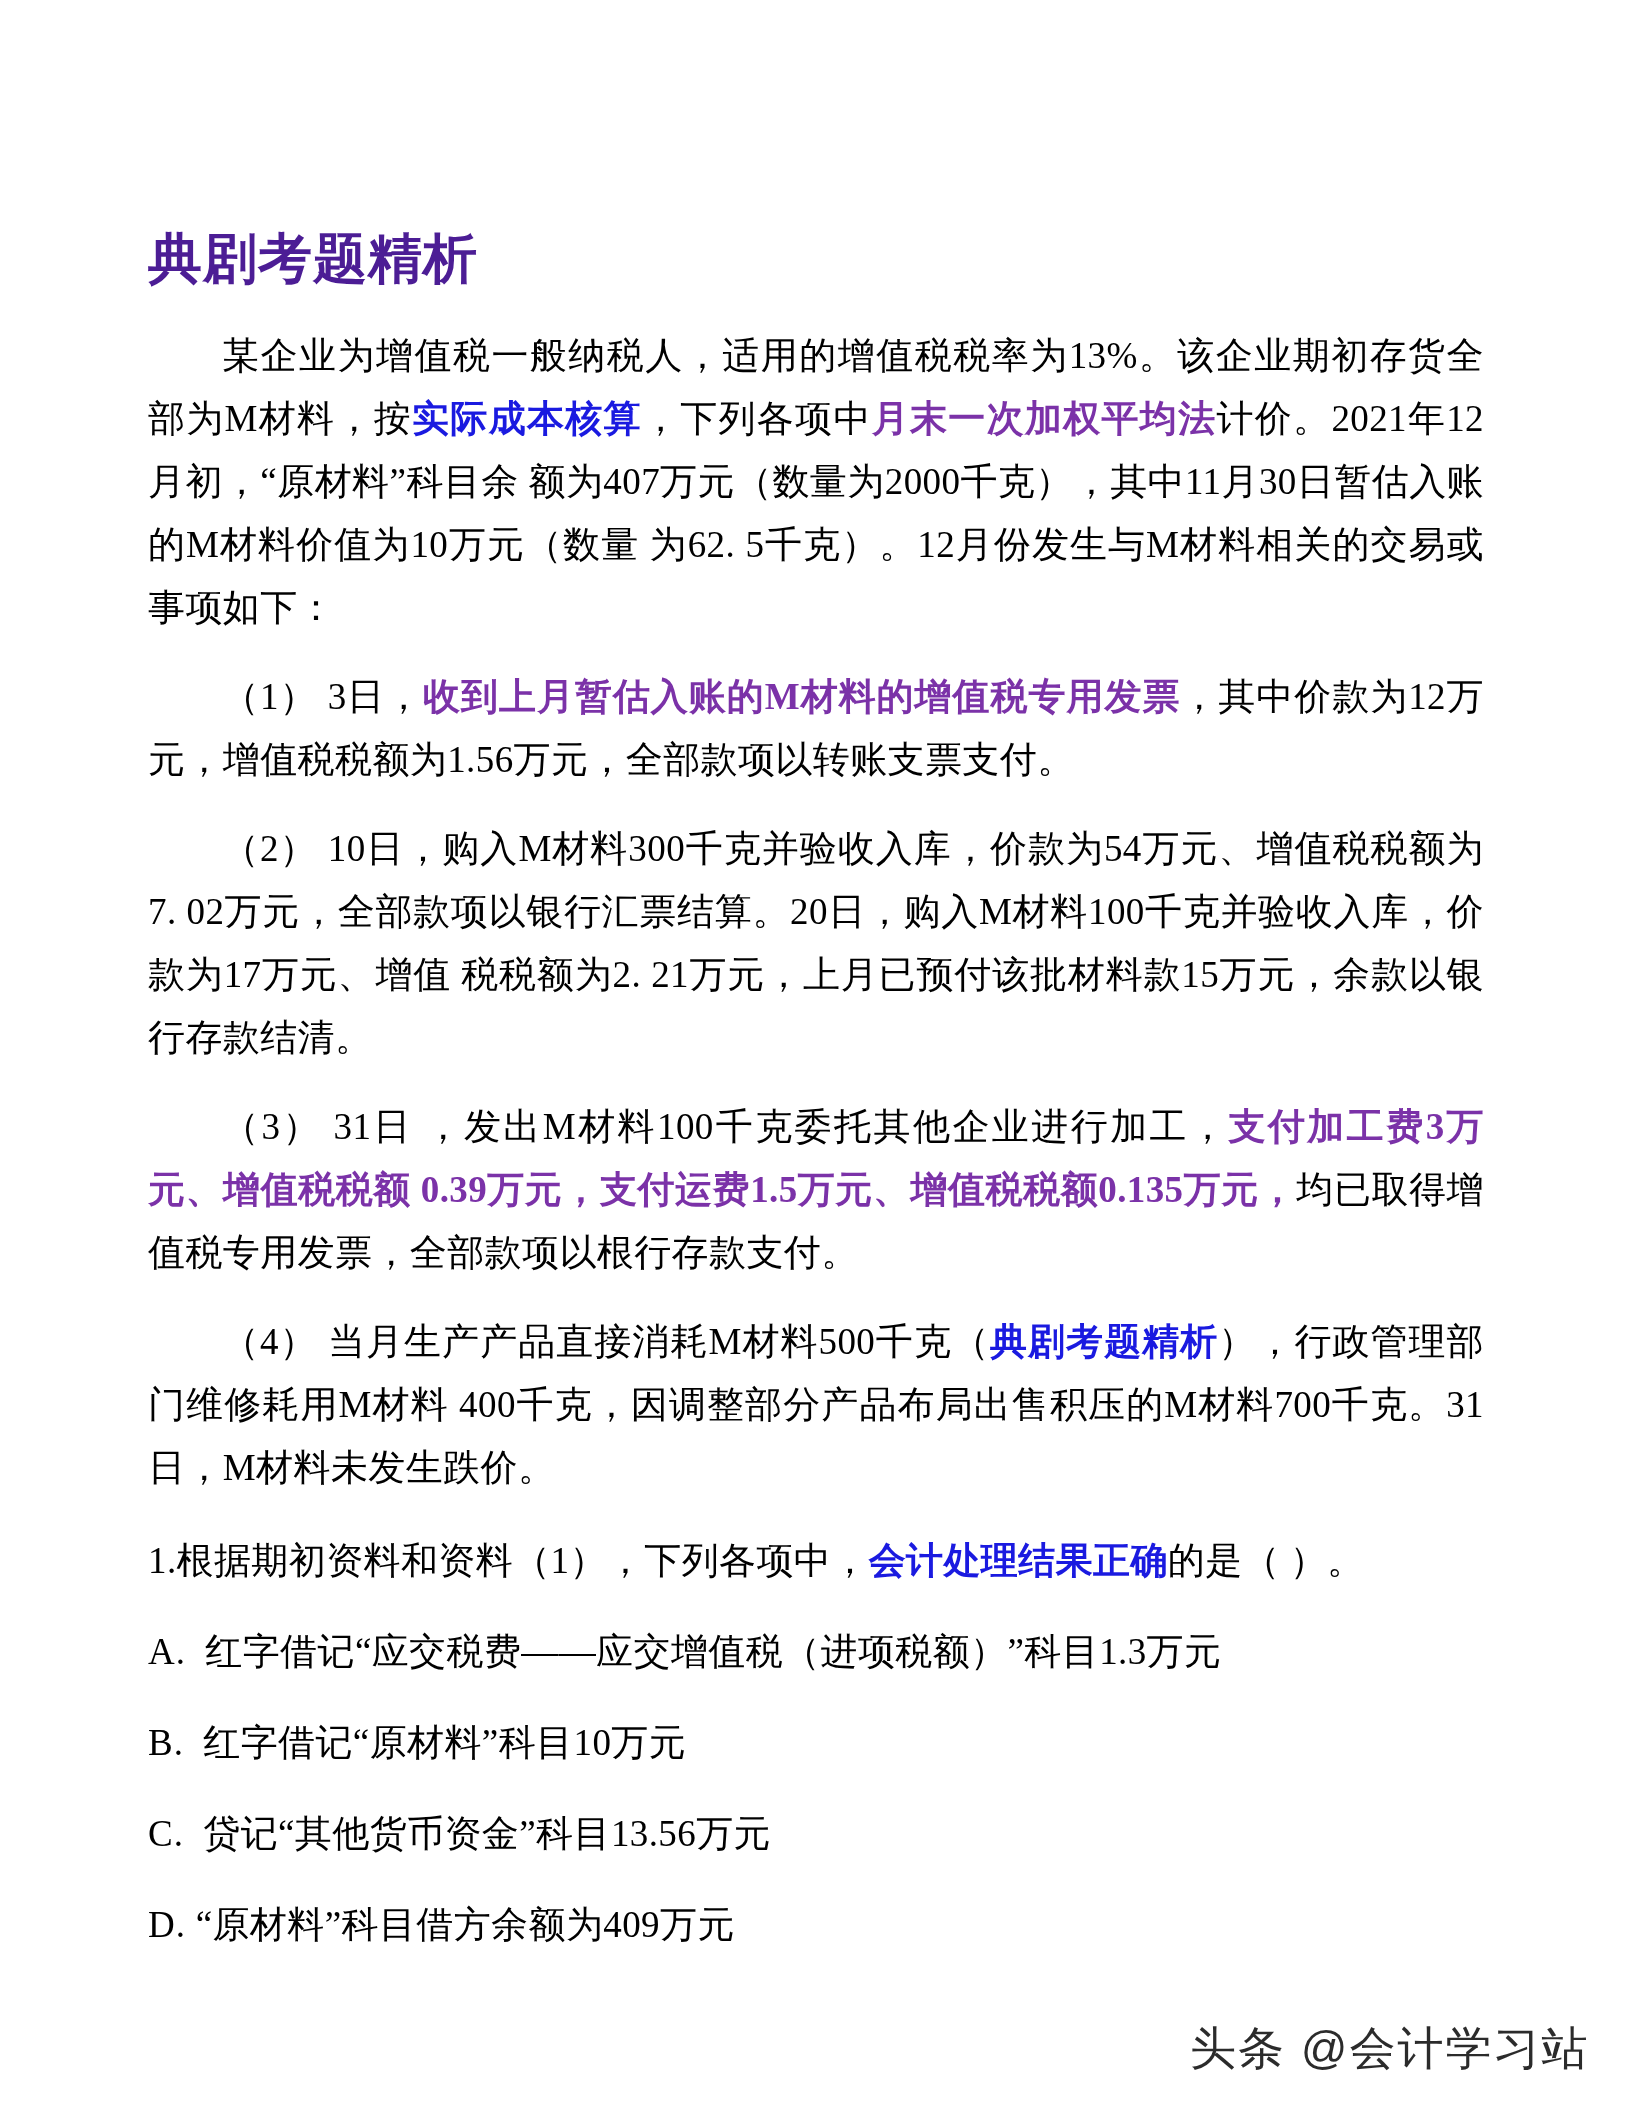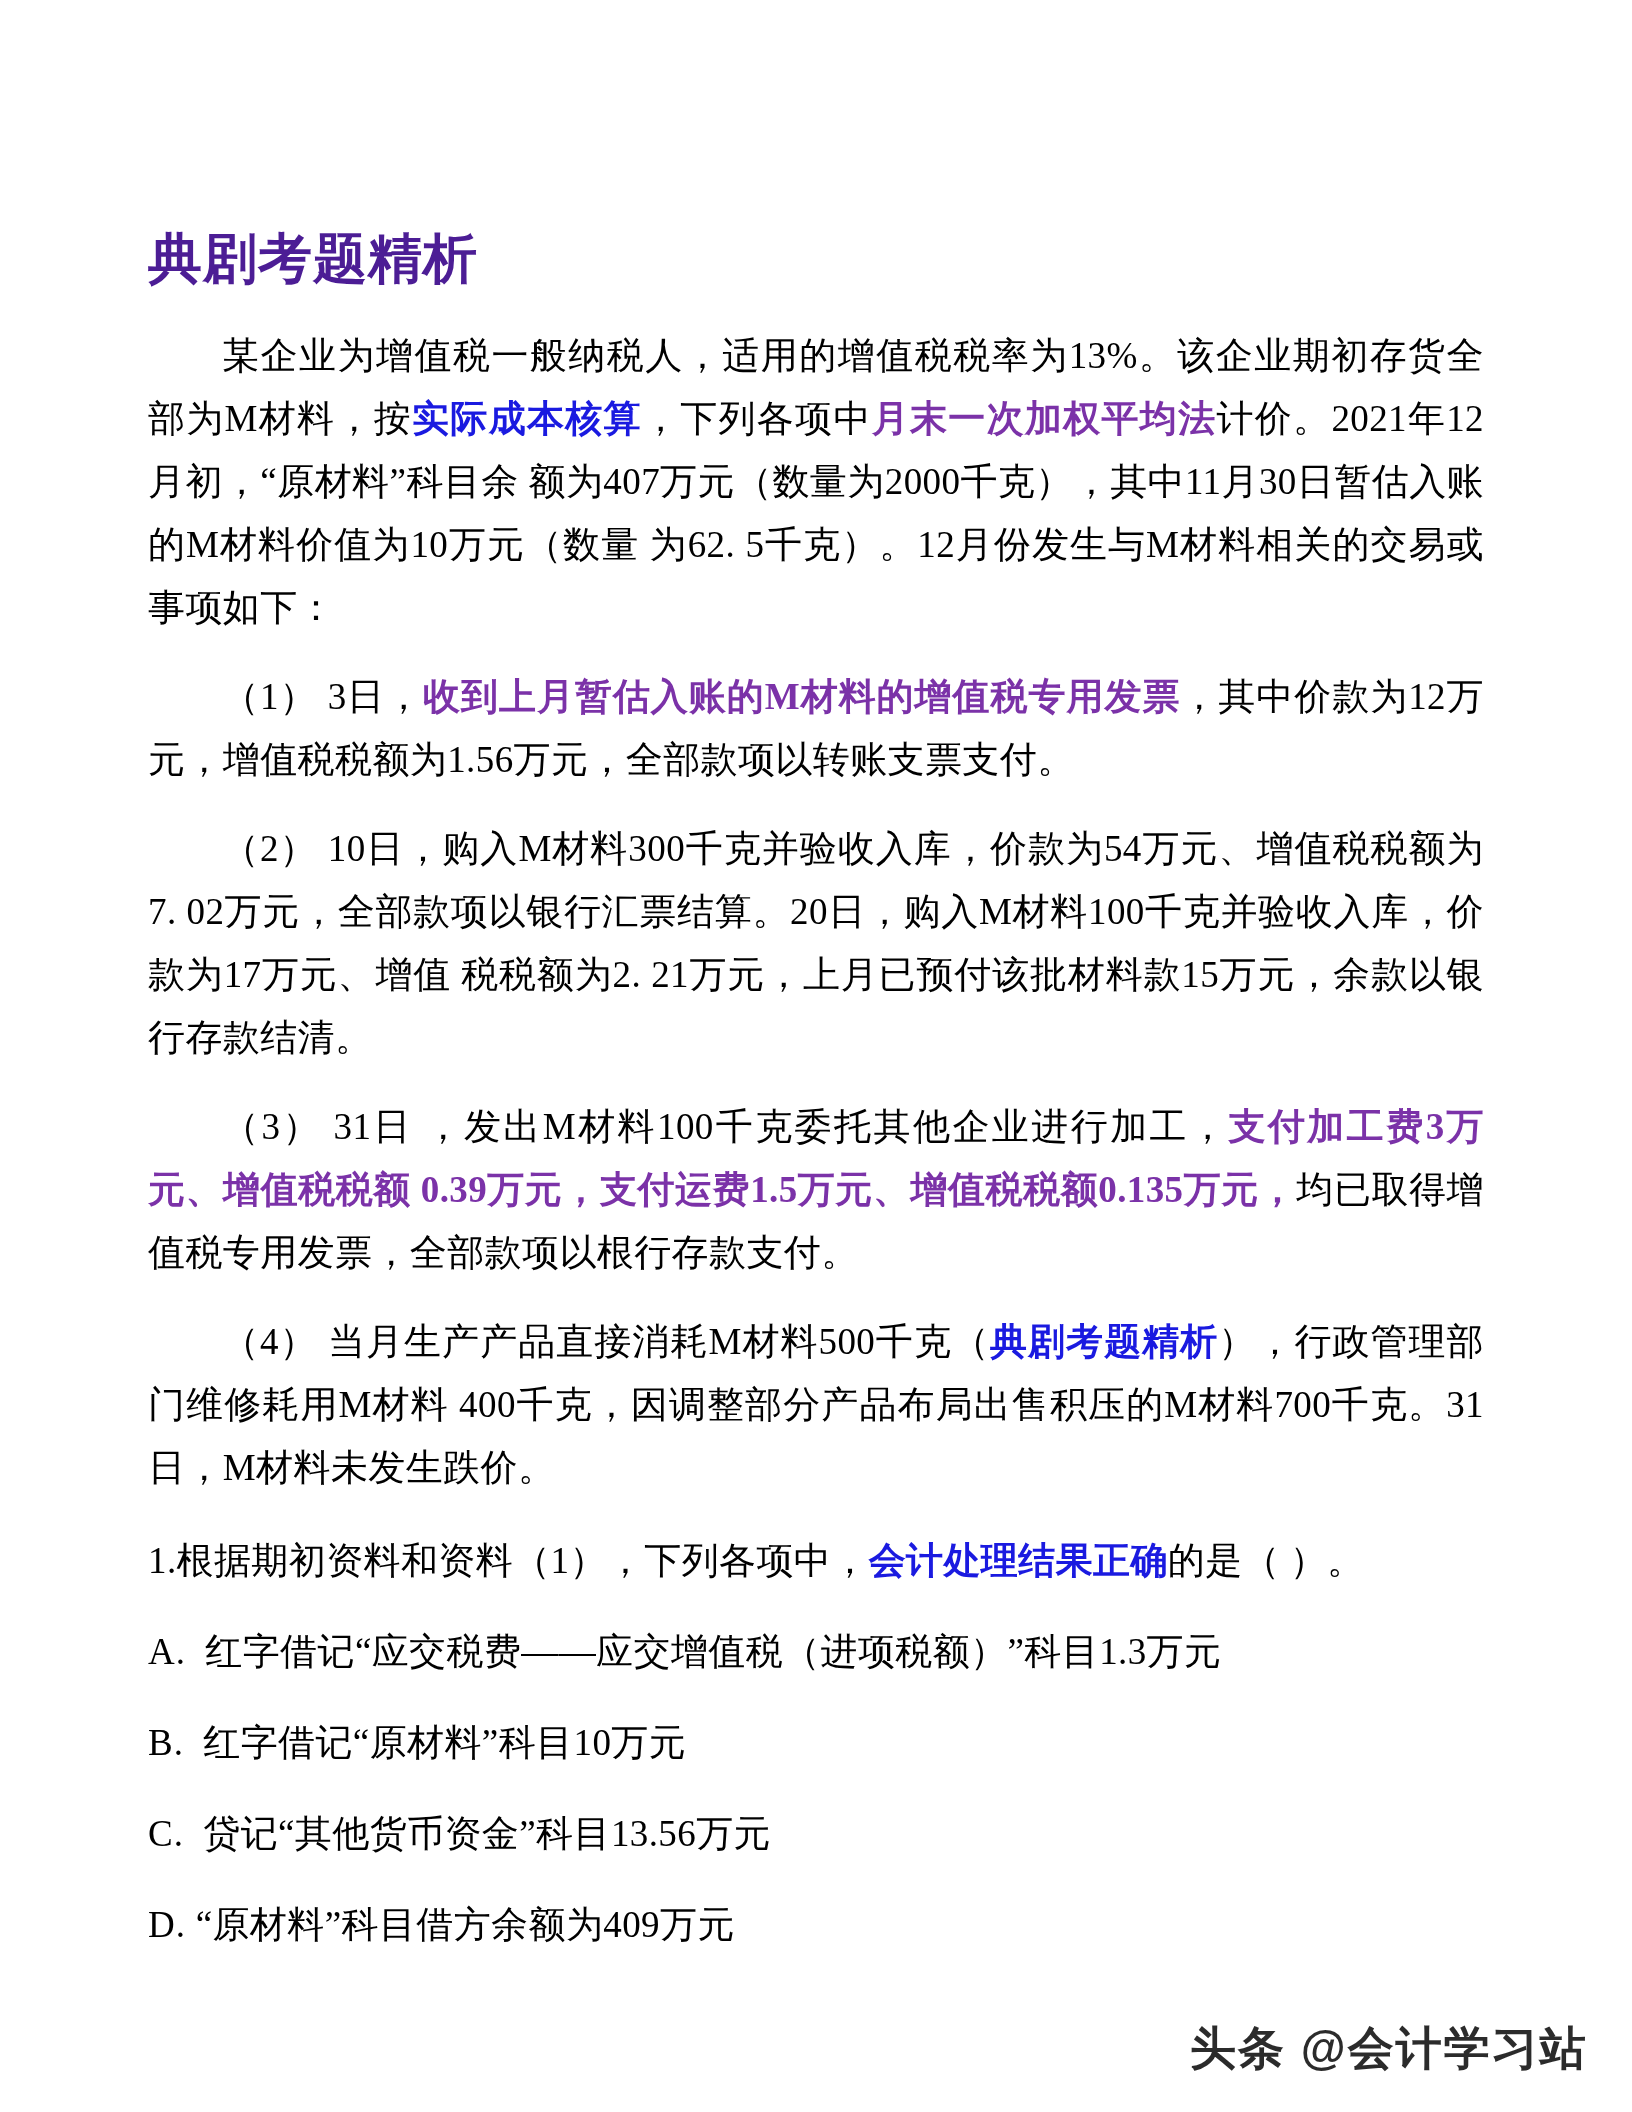--- a/index.html
+++ b/index.html
@@ -63,21 +63,21 @@
 
   
   .opt-letter { letter-spacing: 1px; }
 
   
   .watermark {
     position: absolute;
     left: 1190px;
     top: 2018px;
     font-size: 46px;
-    font-weight: bold;
+    font-weight: normal;
     letter-spacing: 2px;
     color: #1c1c1c;
     font-family: "Liberation Sans", "DejaVu Sans", sans-serif;
     opacity: 0.93;
     white-space: nowrap;
     text-shadow: 2px 2px 0 rgba(255,255,255,0.85);
   }
 </style>
 </head>
 <body>

